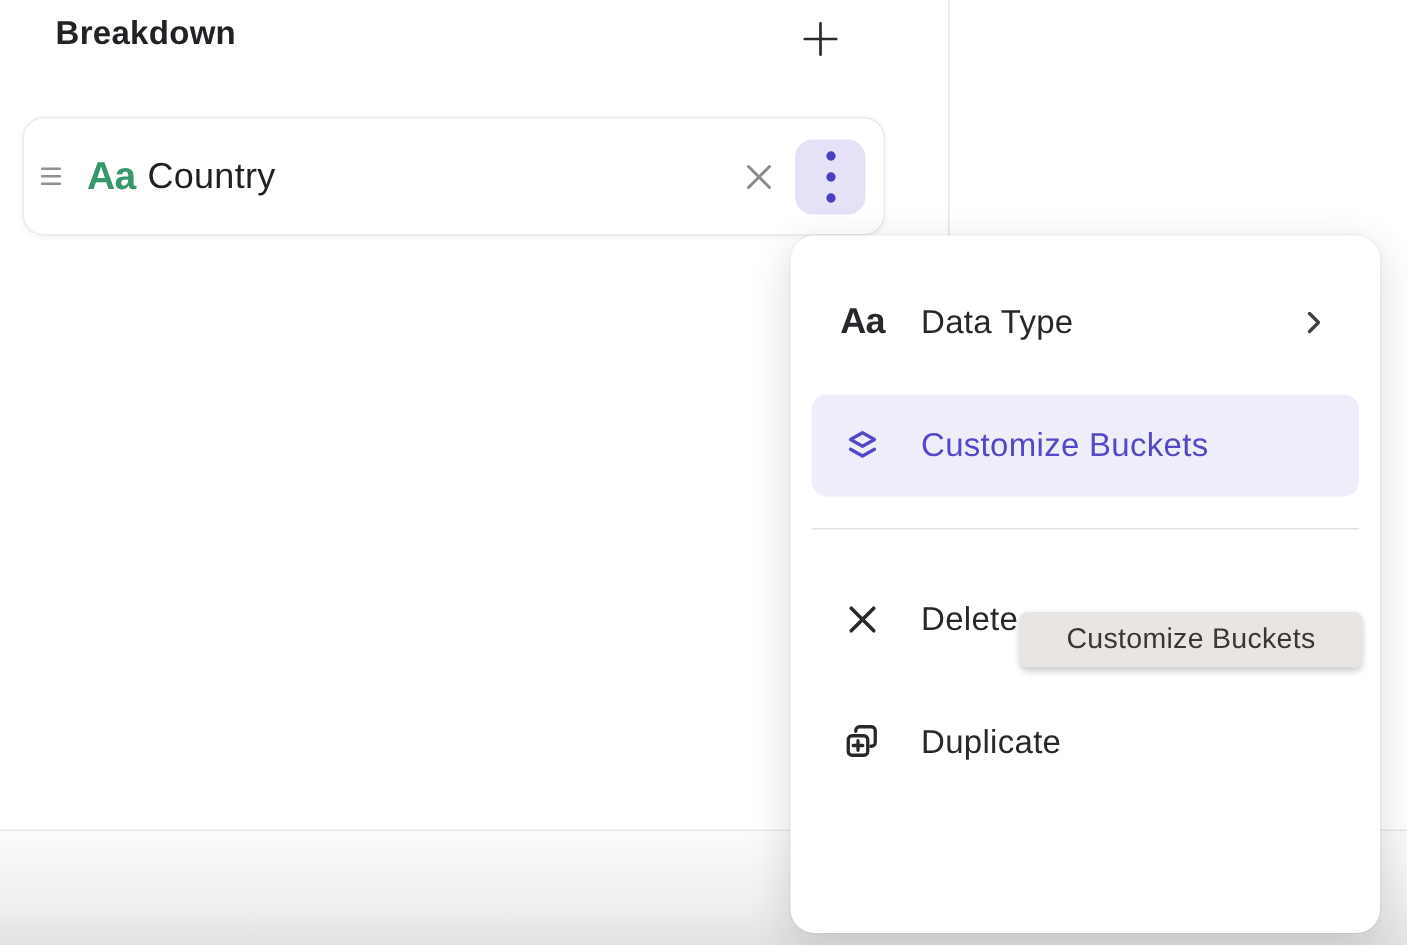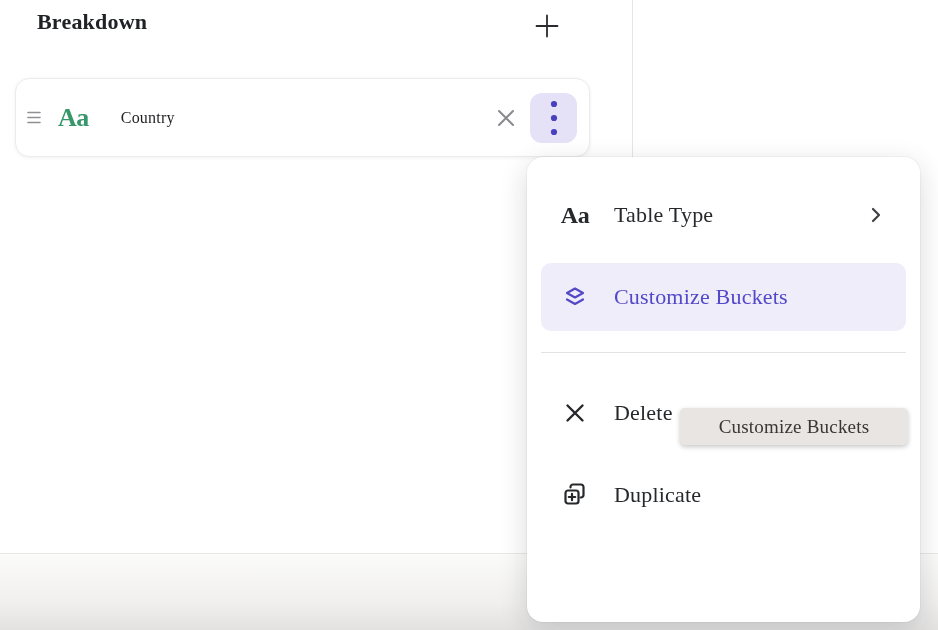--- a/index.html
+++ b/index.html
@@ -1,18 +1,18 @@
 <!DOCTYPE html>
 <html><head>
 <meta charset="utf-8">
 <style>
   html,body{margin:0;padding:0;background:#fff;}
   .page{
     position:relative;width:938px;height:630px;overflow:hidden;background:#ffffff;
-    font-family:Liberation Serif, serif;color:#26282B;
+    font-family:Liberation Sans, sans-serif;color:#26282B;
     -webkit-font-smoothing:antialiased;
   }
   
   .vdivider{position:absolute;left:632px;top:0;width:1px;height:630px;background:#E6E6E8;z-index:0;}
   
   .footer{
     position:absolute;left:0;top:553px;width:938px;height:77px;z-index:1;
     background:linear-gradient(180deg,#FBFBFA 0%,#F0EFEE 65%,#E2E1E0 100%);
     border-top:1px solid #E9E8E6;
   }
@@ -27,21 +27,21 @@
   }
   
   .card{
     position:absolute;left:15px;top:78px;width:575px;height:79px;box-sizing:border-box;z-index:2;
     background:#fff;border:1px solid #EBEBEF;border-radius:14px;
     box-shadow:0 1px 4px rgba(20,20,30,.06);
     display:flex;align-items:center;padding:0 12px 0 0;
   }
   .drag{width:36px;display:flex;align-items:center;justify-content:center;cursor:grab;background:none;border:none;padding:0;}
   .type-glyph{color:#36976B;font-size:26px;font-weight:600;letter-spacing:-.5px;margin:0 0 0 6px;}
-  .field-label{font-size:16px;color:#1F2023;margin-left:32px;letter-spacing:.2px;text-align:center;}
+  .field-label{font-size:24px;color:#1F2023;margin-left:8px;letter-spacing:.2px;text-align:center;}
   .spacer{flex:1;}
   .xbtn{
     width:36px;height:36px;background:none;border:none;padding:0;cursor:pointer;
     display:flex;align-items:center;justify-content:center;margin-right:6px;
   }
   .kebab-btn{
     width:47px;height:50px;border:none;border-radius:12px;background:#E5E2F8;cursor:pointer;
     display:flex;align-items:center;justify-content:center;padding:0;
   }
   
@@ -114,21 +114,21 @@
       </span>
     </button>
   </div>
 
   <div class="menu">
 
     <div class="mi">
       <span class="mic">
         <span class="aa">Aa</span>
       </span>
-      <span>Table Type</span>
+      <span>Data Type</span>
       <span class="grow"></span>
       <span>
         <svg width="16" height="20" viewBox="0 0 16 20" fill="none">
           <path d="M5 4l6 6-6 6" stroke="#3E4044" stroke-width="2.2" stroke-linecap="round" stroke-linejoin="round"></path>
         </svg>
       </span>
     </div>
 
 
     <div class="mi active">

